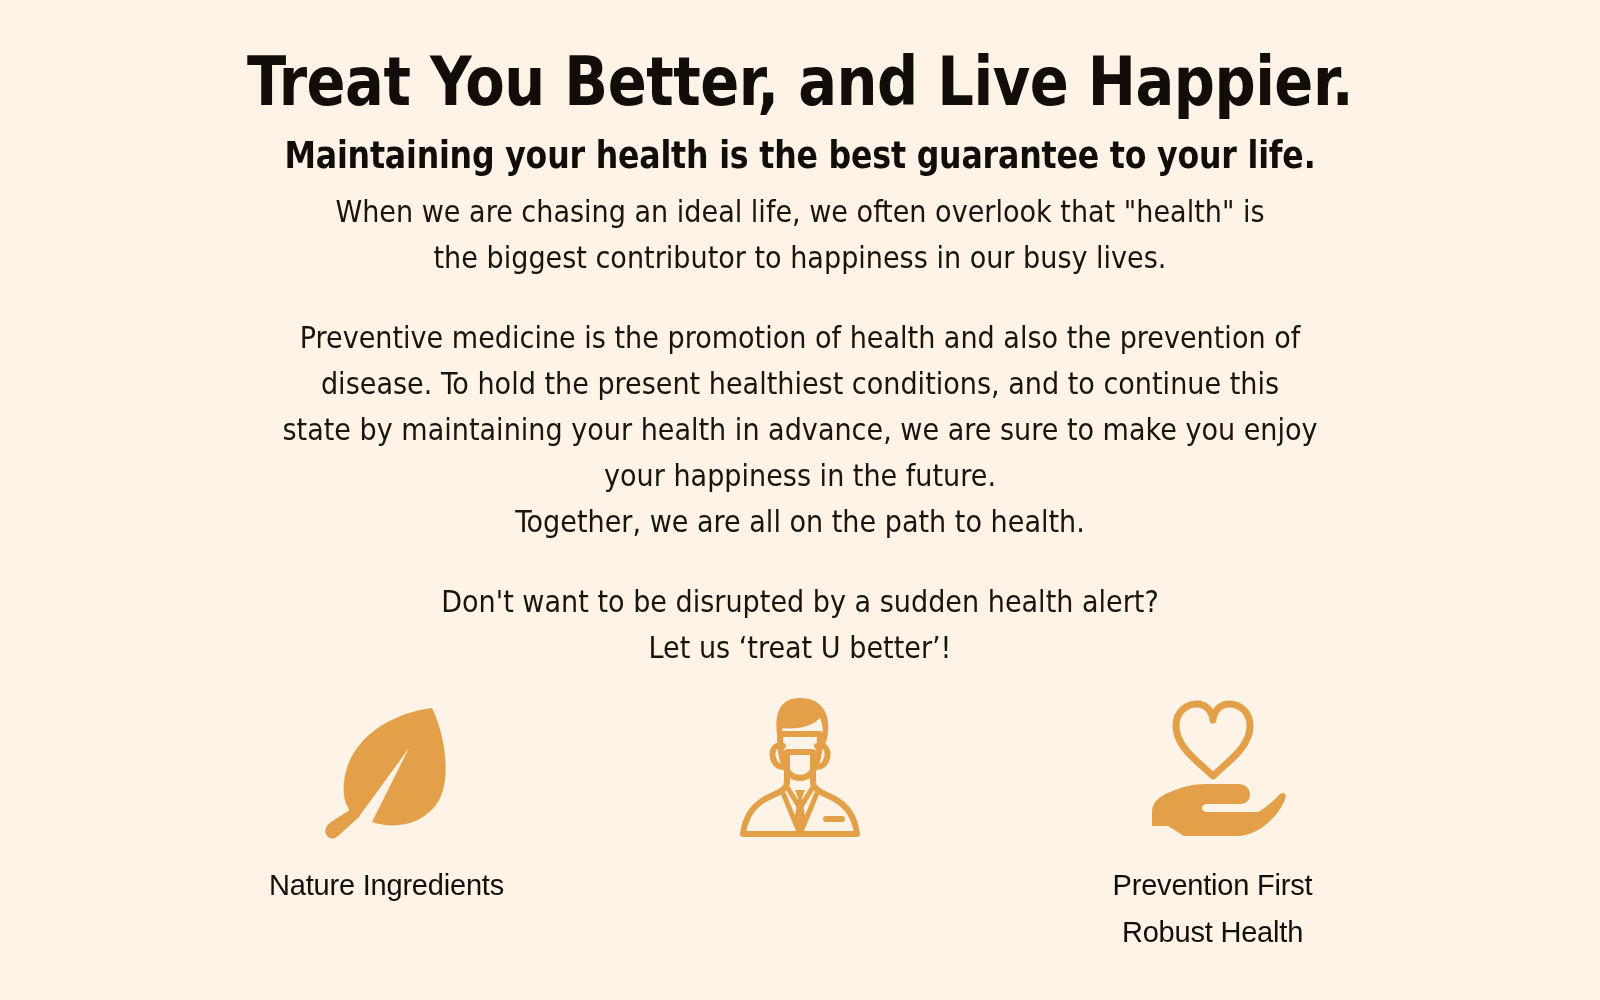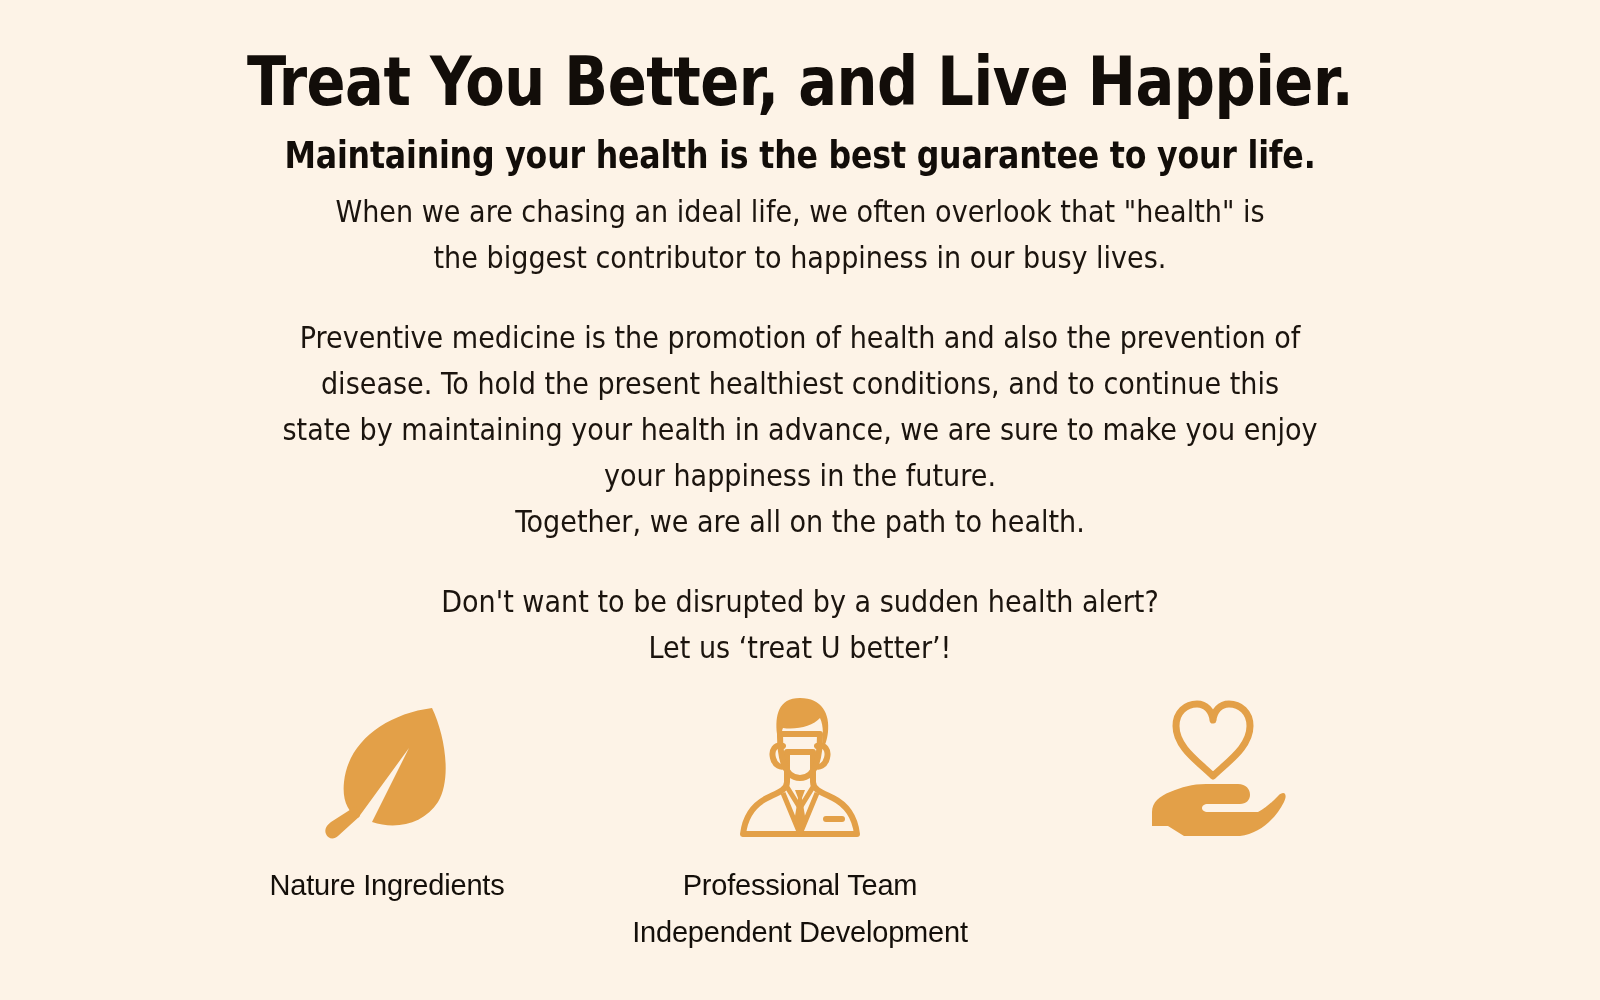--- a/index.html
+++ b/index.html
@@ -77,21 +77,21 @@
   .para .ln { display: block; }
 
   
   .features {
     position: absolute;
     top: 690px;
     left: 180px;
     width: 1240px;
     display: flex;
     align-items: flex-start;
-    justify-content: center;
+    justify-content: flex-start;
   }
 
   .feature {
     width: 413px;
     display: flex;
     flex-direction: column;
     align-items: center;
   }
 
   .feature-icon {
@@ -173,32 +173,32 @@
           <path d="M75 8 C 53 8, 50 26, 52 44 C 53 52, 55 58, 57 58 C 57 48, 56 42, 58 38 C 72 40, 88 36, 95 28 C 99 36, 98 48, 97 58 C 100 57, 102 50, 103 42 C 105 24, 97 8, 75 8 Z" fill="#e3a048"></path>
 
           <path d="M62 97 L75 118 L88 97" fill="none" stroke="#e3a048" stroke-width="5" stroke-linejoin="round"></path>
           <path d="M58 103 L75 144 L92 103" fill="none" stroke="#e3a048" stroke-width="5" stroke-linejoin="round"></path>
 
           <path d="M70 100 L80 100 L77 108 L81 132 L75 140 L69 132 L73 108 Z" fill="#e3a048"></path>
 
           <rect x="98" y="126" width="22" height="6" rx="3" fill="#e3a048"></rect>
         </svg>
       </div>
-      <div class="feature-caption">
-        <span class="ln">Professional Team</span>
-        <span class="ln">Independent Development</span>
-      </div>
     </div>
 
     <div class="feature">
       <div class="feature-icon">
         <svg width="150" height="150" viewBox="0 0 150 150">
 
           <path d="M75 86 C 58 70, 38 56, 38 36 C 38 22, 48 14, 59 14 C 68 14, 74 21, 75 30 C 76 21, 82 14, 91 14 C 102 14, 112 22, 112 36 C 112 56, 92 70, 75 86 Z" fill="none" stroke="#e3a048" stroke-width="7" stroke-linejoin="round"></path>
 
           <path d="M14 122 C 14 112, 22 106, 32 102 C 44 97, 54 94, 68 94 L 100 94 C 108 94, 112 99, 112 105 C 112 110, 108 114, 102 114 L 70 114 C 66 114, 64 116, 64 118 C 64 120, 66 122, 70 122 L 120 122 C 128 118, 134 112, 140 106 C 146 100, 150 104, 146 112 C 138 128, 122 144, 102 146 L 46 146 L 30 136 L 14 136 Z" fill="#e3a048"></path>
         </svg>
       </div>
+      <div class="feature-caption">
+        <span class="ln">Prevention First</span>
+        <span class="ln">Robust Health</span>
+      </div>
     </div>
 
   </div>
 
 </div>
 
 </body></html>

